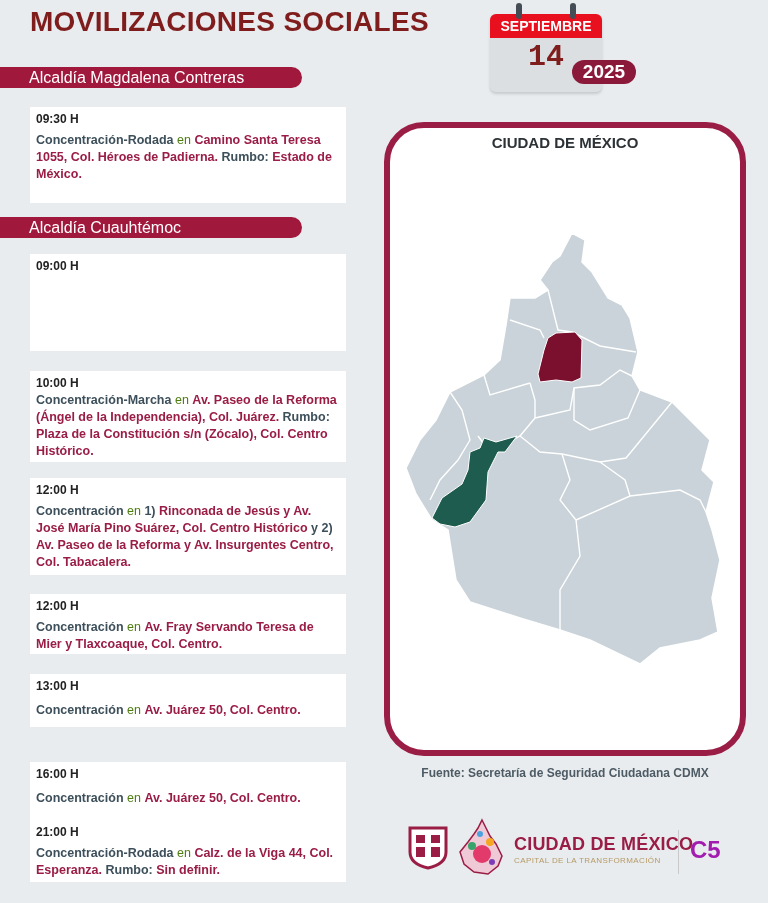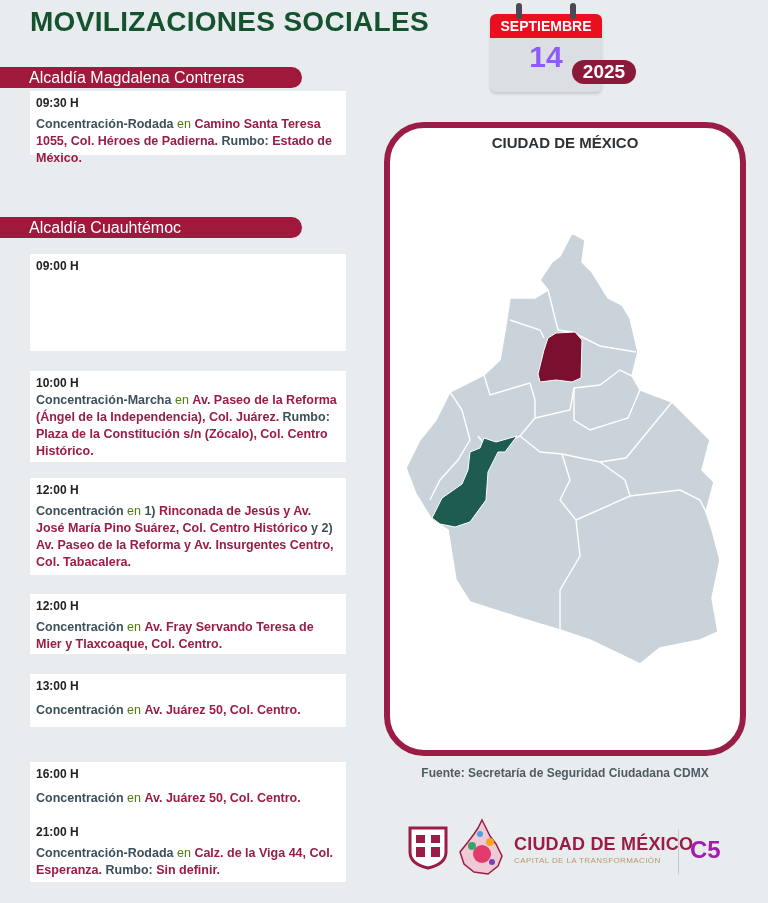--- a/index.html
+++ b/index.html
@@ -1,23 +1,23 @@
 <!DOCTYPE html>
 <html><head>
 <meta charset="utf-8">
 <style>
   * { box-sizing: border-box; margin: 0; padding: 0; }
   html, body { width: 768px; height: 903px; overflow: hidden; }
   body { background: #e9ecef; font-family: "Liberation Sans", sans-serif; position: relative; }
-  .title { position: absolute; left: 30px; top: 6px; font-size: 28px; font-weight: 700; color: #14532d; letter-spacing: 0.3px; }
+  .title { position: absolute; left: 30px; top: 6px; font-size: 28px; font-weight: 700; color: #7f1d1d; letter-spacing: 0.3px; }
   .cal { position: absolute; left: 486px; top: 0; width: 124px; height: 78px; }
   .cal-body { position: absolute; left: 4px; top: 14px; width: 112px; height: 78px; background: #dcdfe2; border-radius: 6px; box-shadow: 0 2px 3px rgba(0,0,0,0.15); }
   .cal-head { position: absolute; left: 4px; top: 14px; width: 112px; height: 24px; background: #e8101e; border-radius: 6px 6px 0 0; color: #fff; font-size: 14px; font-weight: 700; text-align: center; line-height: 24px; }
   .ring { position: absolute; top: 3px; width: 6px; height: 16px; background: #444d55; border-radius: 3px; }
-  .cal-day { position: absolute; left: 4px; top: 40px; width: 112px; text-align: center; font-size: 30px; font-weight: 700; color: #8b5cf6; }
+  .cal-day { position: absolute; left: 4px; top: 40px; width: 112px; text-align: center; font-size: 30px; font-weight: 700; color: #7f1d1d; font-family: Liberation Mono, monospace; }
   .year { position: absolute; left: 572px; top: 60px; width: 64px; height: 24px; background: #8b1a3a; color: #fff; border-radius: 12px; font-size: 19px; font-weight: 700; text-align: center; line-height: 24px; }
   .section-tab { position: absolute; left: 0; height: 21px; background: #a0193c; color: #fff; font-size: 16px; line-height: 21px; padding-left: 29px; border-radius: 0 11px 11px 0; }
   .card { position: absolute; left: 30px; width: 316px; background: #fff; padding: 5px 6px 6px 6px; }
   .time { font-size: 12px; font-weight: 700; color: #222; margin-bottom: 6px; }
   .desc { font-size: 12.5px; line-height: 17px; color: #3c4f5a; }
   .desc .rd { color: #9a1d45; font-weight: 700; }
   .desc .gy { color: #3c4f5a; font-weight: 700; margin-top: 11px; }
   .desc .n { color: #4d7c0f; font-weight: 400; }
   .map-frame { position: absolute; left: 384px; top: 122px; width: 362px; height: 634px; border: 6px solid #9a1d45; border-radius: 40px; background: #fff; }
   .map-title { position: absolute; left: 0; right: 0; top: 6px; text-align: center; font-size: 15px; font-weight: 700; color: #2c3236; }
@@ -37,21 +37,21 @@
 <div class="cal">
   <div class="cal-body"></div>
   <div class="cal-head">SEPTIEMBRE</div>
   <div class="ring" style="left:30px"></div>
   <div class="ring" style="left:84px"></div>
   <div class="cal-day">14</div>
 </div>
 <div class="year">2025</div>
 
 <div class="section-tab" style="top:67px; width:302px;">Alcaldía Magdalena Contreras</div>
-<div class="card" style="top:91px; height:64px;">
+<div class="card" style="top:107px; height:96px;">
   <div class="time">09:30 H</div>
   <div class="desc"><span class="gy">Concentración-Rodada</span><span class="n"> en </span><span class="rd">Camino Santa Teresa 1055, Col. Héroes de Padierna.</span><span class="gy"> Rumbo: </span><span class="rd">Estado de México.</span></div>
 </div>
 
 <div class="section-tab" style="top:217px; width:302px;">Alcaldía Cuauhtémoc</div>
 <div class="card" style="top:254px; height:97px;">
   <div class="time">09:00 H</div>
 </div>
 <div class="card" style="top:371px; height:91px;">
   <div class="time" style="margin-bottom:2px">10:00 H</div>

